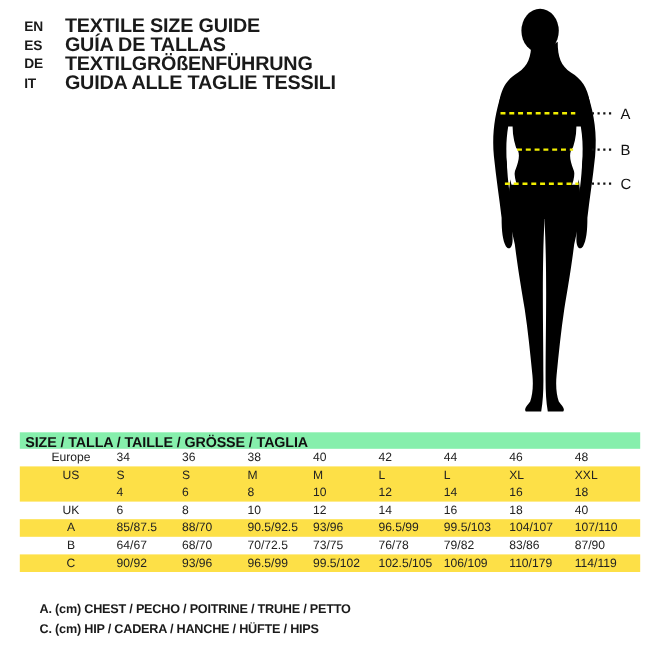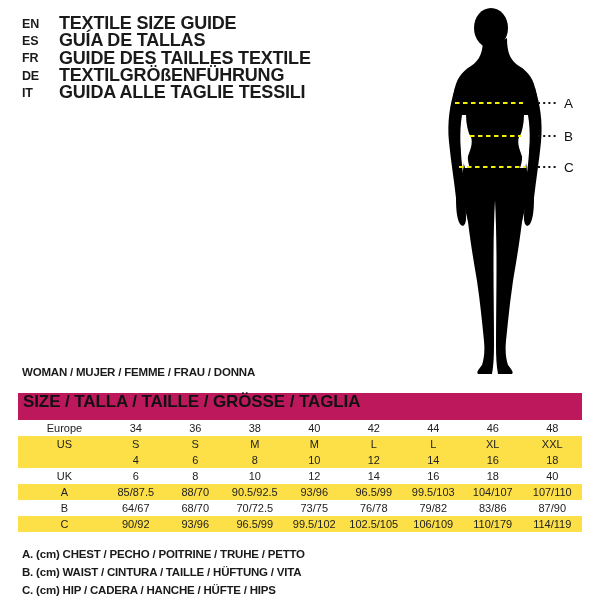--- a/index.html
+++ b/index.html
@@ -11,48 +11,44 @@
   .lang-list{position:absolute;left:22px;top:15px;}
   .lang-row{display:flex;height:17.3px;align-items:center;}
   .lang-code{width:37px;font-weight:bold;font-size:12.5px;letter-spacing:-0.2px;}
   .lang-label{font-weight:bold;font-size:18px;letter-spacing:-0.2px;white-space:nowrap;text-align:right;}
   
   .figure-svg{position:absolute;left:400px;top:0px;width:200px;height:380px;}
   
   .section-title{position:absolute;left:22px;top:366px;font-size:11.5px;font-weight:bold;letter-spacing:-0.2px;}
   
   .size-table{position:absolute;left:18px;top:393px;width:564px;font-size:11px;}
-  .table-header{background:#be185d;height:27px;line-height:17px;padding-left:5px;
-    font-weight:bold;font-size:17px;letter-spacing:-0.1px;color:#111;}
+  .table-header{background:#86efac;height:15px;line-height:17px;padding-left:5px;
+    font-weight:bold;font-size:13px;letter-spacing:-0.1px;color:#111;}
   .trow{display:flex;height:16px;line-height:16px;color:#222;}
   .trow.shaded{background:#fde047;}
   .tlabel{width:83px;padding-left:5px;text-align:center;}
-  .tcell{flex:1;text-align:center;}
+  .tcell{flex:1;}
   
-  .legend{position:absolute;left:22px;top:545px;}
+  .legend{position:absolute;left:36px;top:545px;}
   .legend-line{height:18px;line-height:18px;font-weight:bold;font-size:11.5px;letter-spacing:-0.2px;white-space:nowrap;}
   .marker-label{font-family:"Liberation Sans",sans-serif;font-size:13.5px;fill:#111;}
 </style>
 </head>
 <body>
 
 <div class="canvas">
 
   <div class="lang-list">
       <div class="lang-row">
         <span class="lang-code">EN</span>
         <span class="lang-label">TEXTILE SIZE GUIDE</span>
       </div>
       <div class="lang-row">
         <span class="lang-code">ES</span>
         <span class="lang-label">GUÍA DE TALLAS</span>
-      </div>
-      <div class="lang-row">
-        <span class="lang-code">FR</span>
-        <span class="lang-label">GUIDE DES TAILLES TEXTILE</span>
       </div>
       <div class="lang-row">
         <span class="lang-code">DE</span>
         <span class="lang-label">TEXTILGRÖßENFÜHRUNG</span>
       </div>
       <div class="lang-row">
         <span class="lang-code">IT</span>
         <span class="lang-label">GUIDA ALLE TAGLIE TESSILI</span>
       </div>
     </div>
@@ -74,21 +70,20 @@
       <line x1="59" y1="167" x2="126" y2="167" stroke="#f1ee00" stroke-width="2.2" stroke-dasharray="4.5 3.5"></line>
       <line x1="138" y1="103" x2="158" y2="103" stroke="#111" stroke-width="2" stroke-dasharray="2 3.2"></line>
       <line x1="138" y1="136" x2="158" y2="136" stroke="#111" stroke-width="2" stroke-dasharray="2 3.2"></line>
       <line x1="138" y1="167" x2="158" y2="167" stroke="#111" stroke-width="2" stroke-dasharray="2 3.2"></line>
       <text x="164" y="108" class="marker-label">A</text>
       <text x="164" y="141" class="marker-label">B</text>
       <text x="164" y="172" class="marker-label">C</text>
     </g>
   </svg>
 
-  <div class="section-title">WOMAN / MUJER / FEMME / FRAU / DONNA</div>
 
   <div class="size-table">
     <div class="table-header">SIZE / TALLA / TAILLE / GRÖSSE / TAGLIA</div>
     <div>
         <div class="trow">
           <span class="tlabel">Europe</span>
           <span class="tcell">34</span>
           <span class="tcell">36</span>
           <span class="tcell">38</span>
           <span class="tcell">40</span>
@@ -161,17 +156,16 @@
           <span class="tcell">102.5/105</span>
           <span class="tcell">106/109</span>
           <span class="tcell">110/179</span>
           <span class="tcell">114/119</span>
         </div>
       </div>
   </div>
 
   <div class="legend">
       <div class="legend-line">A. (cm) CHEST / PECHO / POITRINE / TRUHE / PETTO</div>
-      <div class="legend-line">B. (cm) WAIST / CINTURA / TAILLE / HÜFTUNG / VITA</div>
       <div class="legend-line">C. (cm) HIP / CADERA / HANCHE / HÜFTE / HIPS</div>
     </div>
 
 </div>
 
 </body></html>

